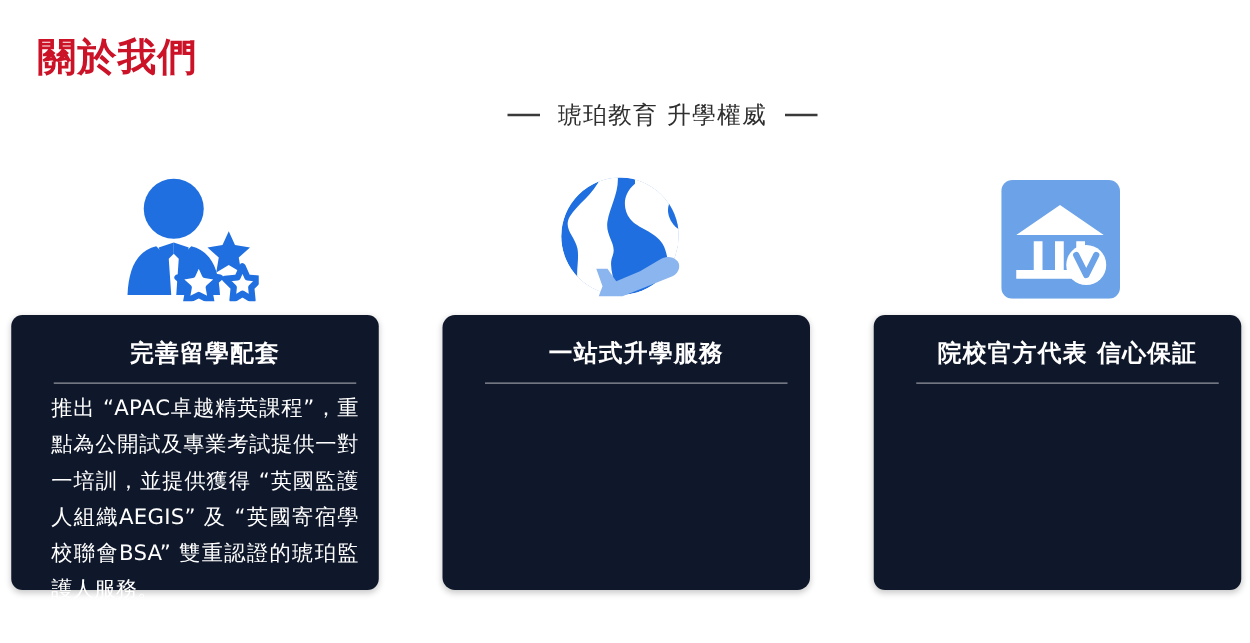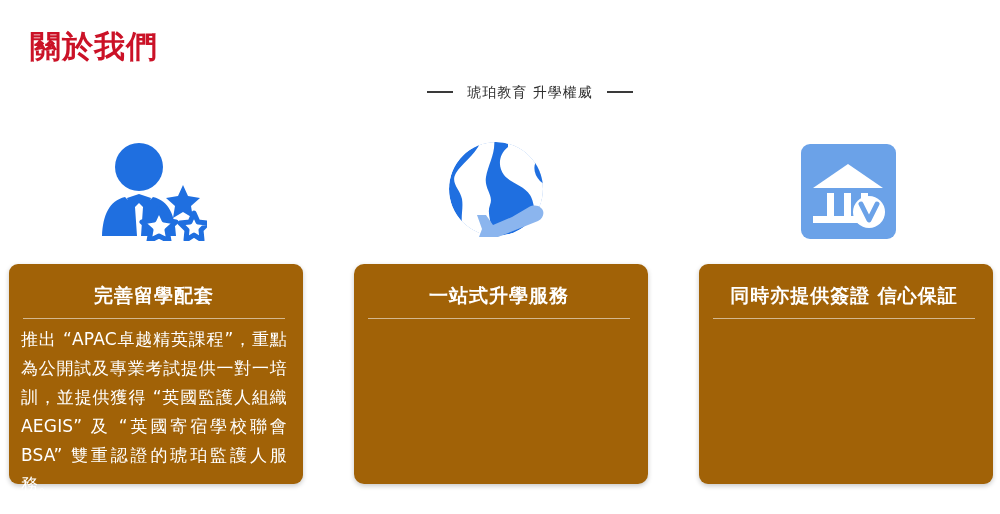--- a/index.html
+++ b/index.html
@@ -45,21 +45,21 @@
     justify-content: center;
     gap: 14px;
   }
   .dash {
     display: inline-block;
     width: 26px;
     height: 2px;
     background: #3a3a3a;
   }
   .subtitle-text {
-    font-size: 14px;
+    font-size: 19px;
     line-height: 24px;
     color: #2f2f2f;
     letter-spacing: 1px;
     white-space: nowrap;
   }
 
   
   .icons-row {
     position: absolute;
     top: 132px;
@@ -85,28 +85,28 @@
   
   .cards {
     position: absolute;
     top: 252px;
     left: 0;
     width: 1000px;
     height: 225px;
   }
   .card {
     position: absolute;
-    top: 12px;
+    top: 0;
     width: 294px;
     height: 220px;
-    background: #a16207;
+    background: #0f172a;
     border-radius: 9px;
     box-shadow: 0 2px 5px rgba(0,0,0,0.22);
     box-sizing: border-box;
-    padding: 14px 16px 10px 12px;
+    padding: 14px 16px 10px 32px;
   }
   .card.c1 { left: 9px; }
   .card.c2 { left: 354px; border-radius: 10px; }
   .card.c3 { left: 699px; }
 
   .card-title {
     text-align: center;
     color: #ffffff;
     font-size: 19px;
     line-height: 28px;
@@ -205,19 +205,19 @@
       <div class="card-divider"></div>
       <div class="card-body">推出 “APAC卓越精英課程”，重點為公開試及專業考試提供一對一培訓，並提供獲得 “英國監護人組織AEGIS” 及 “英國寄宿學校聯會BSA” 雙重認證的琥珀監護人服務。</div>
     </div>
 
     <div class="card c2">
       <div class="card-title">一站式升學服務</div>
       <div class="card-divider"></div>
     </div>
 
     <div class="card c3">
-      <div class="card-title">同時亦提供簽證 信心保証</div>
+      <div class="card-title">院校官方代表 信心保証</div>
       <div class="card-divider"></div>
     </div>
 
   </div>
 
 </div>
 
 </body></html>

